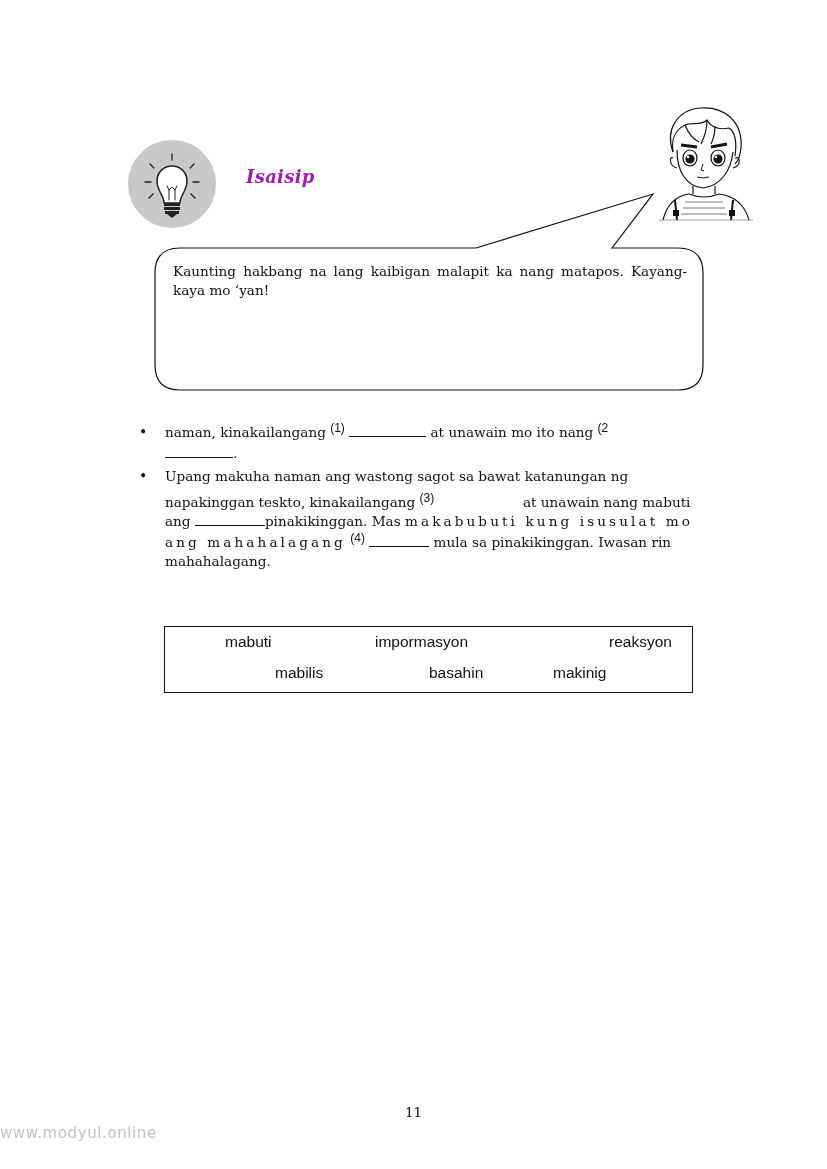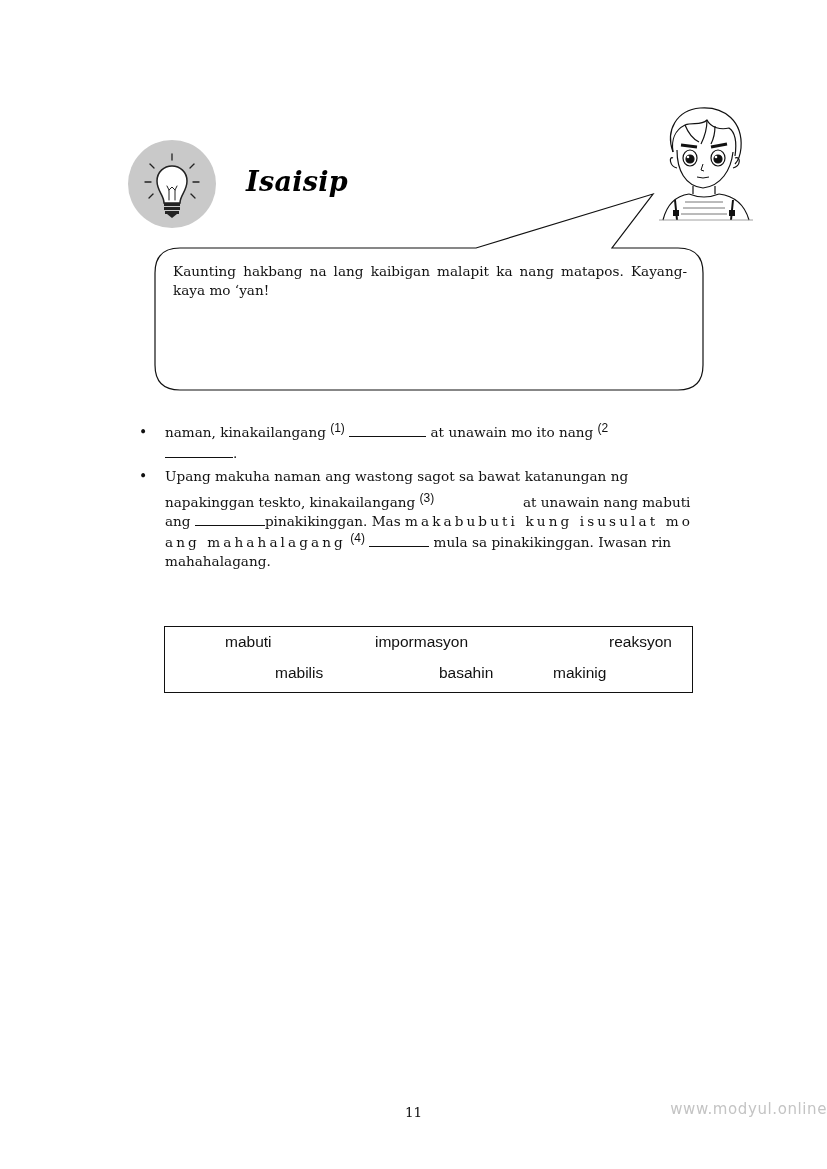--- a/index.html
+++ b/index.html
@@ -6,21 +6,21 @@
   body { width: 827px; height: 1169px; position: relative; overflow: hidden;
          font-family: "DejaVu Serif", "Liberation Serif", serif; color: #111; }
   .abs { position: absolute; }
 
   
   .bulb-circle { left: 128px; top: 140px; width: 88px; height: 88px; border-radius: 50%;
                  background: #c9c9c9; }
   .bulb-circle svg { position: absolute; left: 0; top: 0; }
 
   .title { left: 246px; top: 166px; font-family: "DejaVu Serif", serif; font-weight: bold;
-           font-style: italic; font-size: 27px; letter-spacing: 0.3px; color: #000000; }
+           font-style: italic; font-size: 18px; letter-spacing: 0.3px; color: #a21caf; }
 
   
   .bubble-svg { left: 0; top: 0; }
   .bubble-text { left: 173px; top: 262px; width: 514px; font-size: 13.6px; line-height: 19px;
                  text-align: justify; font-family: "DejaVu Serif", serif; }
   .bubble-text p { margin: 0; }
   .bubble-text .p2 { margin-top: 19px; text-indent: 39px; }
 
   
   .boy { left: 655px; top: 100px; width: 100px; height: 122px; }
@@ -34,21 +34,21 @@
   .blank { display: inline-block; border-bottom: 1px solid #111; height: 12px; vertical-align: baseline; }
   .spaced { letter-spacing: 3.1px; }
   .line { display: block; white-space: nowrap; }
 
   
   .wordbox { left: 164px; top: 626px; width: 527px; height: 65px; border: 1px solid #111; }
   .word { position: absolute; font-family: "Liberation Sans", sans-serif; font-size: 15.5px; color: #111; text-align: center; }
 
   .pagenum { left: 0; width: 827px; top: 1104px; text-align: center; font-size: 13.5px;
              font-family: "DejaVu Serif", serif; }
-  .watermark { left: 0; width: 827px; top: 1100px; text-align: right; font-size: 15px;
+  .watermark { left: 0; width: 827px; top: 1124px; text-align: left; font-size: 15px;
                font-family: "DejaVu Sans", sans-serif; color: #c4c4c4; letter-spacing: 0.6px; }
 </style>
 </head>
 <body>
 
 <div class="abs bulb-circle">
   <svg width="88" height="88" viewBox="0 0 88 88">
     <g stroke="#222" stroke-width="1.3" fill="none" stroke-linecap="round">
       <line x1="44" y1="14" x2="44" y2="20"></line>
       <line x1="22" y1="24" x2="26" y2="28"></line>
@@ -146,18 +146,18 @@
     </span>
     <span class="line">mahahalagang.</span>
   </div>
 </div>
 
 <div class="abs wordbox">
   <span class="word" style="left:60px;top:6px;">mabuti</span>
   <span class="word" style="left:210px;top:6px;">impormasyon</span>
   <span class="word" style="left:410px;top:6px;margin-left:34px;">reaksyon</span>
   <span class="word" style="left:110px;top:37px;">mabilis</span>
-  <span class="word" style="left:274px;top:37px;">basahin</span>
+  <span class="word" style="left:264px;top:37px;">basahin</span>
   <span class="word" style="left:388px;top:37px;">makinig</span>
 </div>
 
 <div class="abs pagenum">11</div>
 <div class="abs watermark">www.modyul.online</div>
 
 </body></html>

